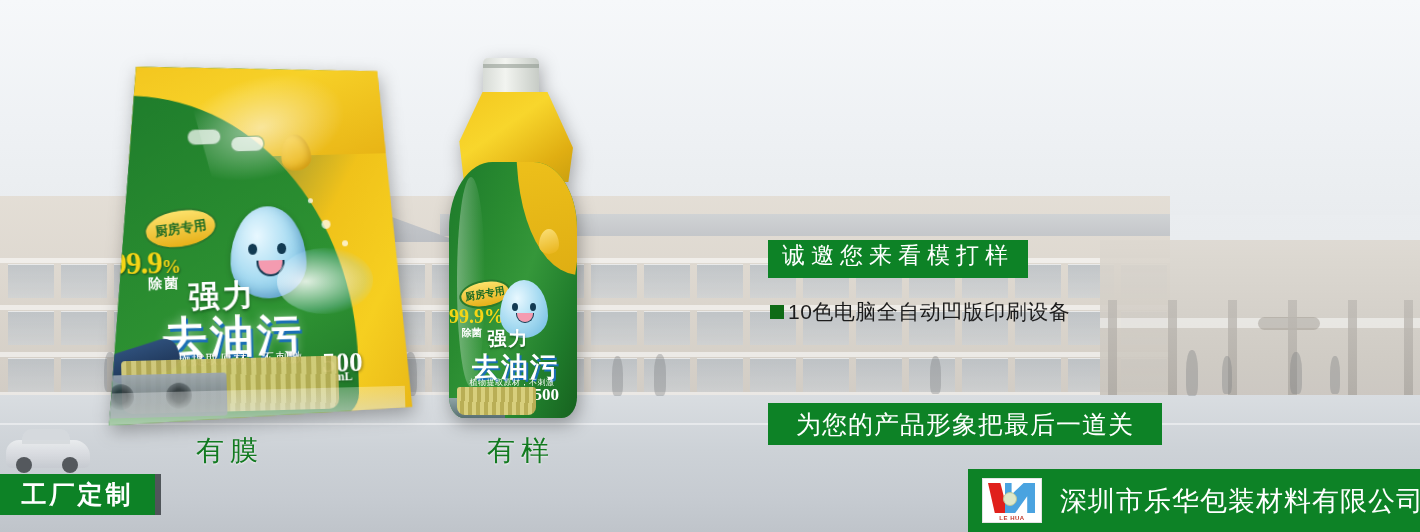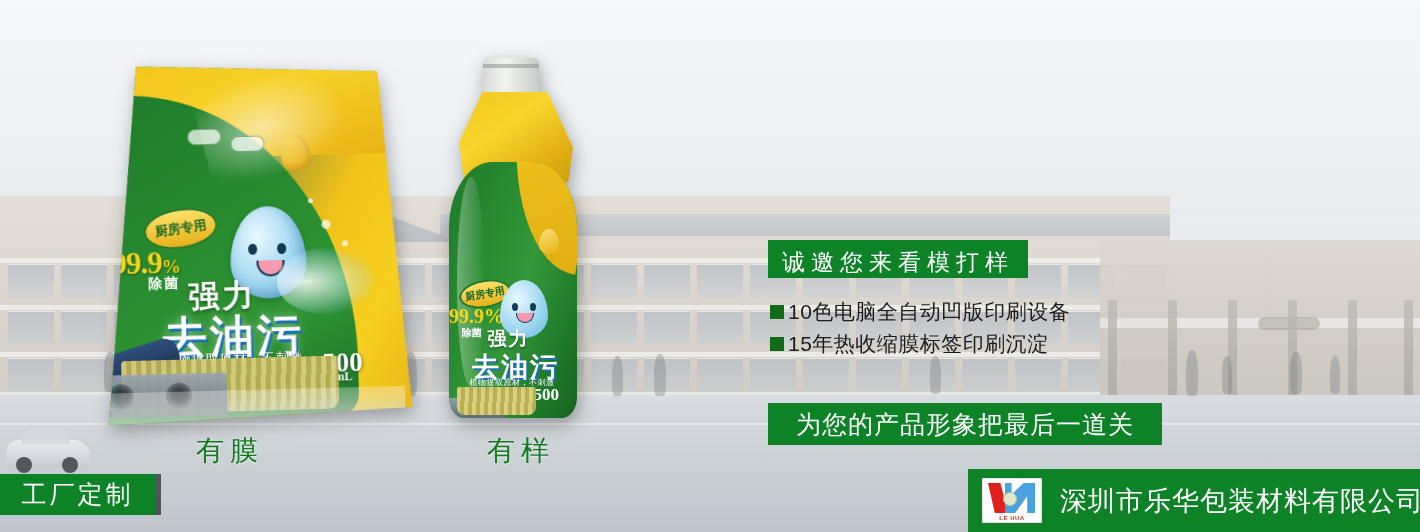--- a/index.html
+++ b/index.html
@@ -333,42 +333,42 @@
     color:#fff; font-size:40px; letter-spacing:1px; white-space:nowrap;
   }
 
   .subtitle{
     position:absolute; left:700px; top:160px; width:626px;
     text-align:center; color:#2b2b2b; font-size:40px; letter-spacing:2px; white-space:nowrap;
   }
 
   .invite-bar{
     position:absolute; left:768px; top:240px; height:38px; padding:0 14px;
-    background:#0d8226; display:flex; align-items:flex-end;
+    background:#0d8226; display:flex; align-items:flex-start;
   }
   .invite-bar span{ color:#fff; font-size:23px; letter-spacing:6px; white-space:nowrap; }
 
   .bullets{ position:absolute; left:770px; top:296px; }
   .bullet{ display:flex; align-items:center; height:32px; }
   .bullet .sq{
     width:14px; height:14px; background:#0f6b16; margin-right:4px; flex:none;
   }
   .bullet .tx{ color:#1c1c1c; font-size:21px; letter-spacing:.5px; white-space:nowrap; }
 
   .promise-bar{
     position:absolute; left:768px; top:403px; height:42px; padding:0 28px;
     background:#0d8226; display:flex; align-items:center;
   }
   .promise-bar span{ color:#fff; font-size:25px; letter-spacing:1px; white-space:nowrap; }
 
   
   .factory{
     position:absolute; left:0; top:474px; width:155px; height:41px;
     background:#0d8226; box-shadow:6px 0 0 rgba(40,45,50,.75);
-    display:flex; align-items:center; justify-content:center;
+    display:flex; align-items:center; justify-content:center;font-weight:bold;
   }
   .factory span{ color:#fff; font-size:25px; letter-spacing:3px; }
 
   
   .company{
     position:absolute; left:968px; top:469px; width:452px; height:63px;
     background:#0d8226; display:flex; align-items:center; padding-left:14px;
   }
   .logo{
     width:60px; height:45px; background:#fff; flex:none;
@@ -596,24 +596,20 @@
 
   <div class="invite-bar">
     <span>诚邀您来看模打样</span>
   </div>
 
   <div class="bullets">
     <div class="bullet">
       <span class="sq"></span>
       <span class="tx">10色电脑全自动凹版印刷设备</span>
     </div>
-    <div class="bullet">
-      <span class="sq"></span>
-      <span class="tx">15年热收缩膜标签印刷沉淀</span>
-    </div>
   </div>
 
   <div class="promise-bar">
     <span>为您的产品形象把最后一道关</span>
   </div>
 
   <div class="factory">
     <span>工厂定制</span>
   </div>
 

